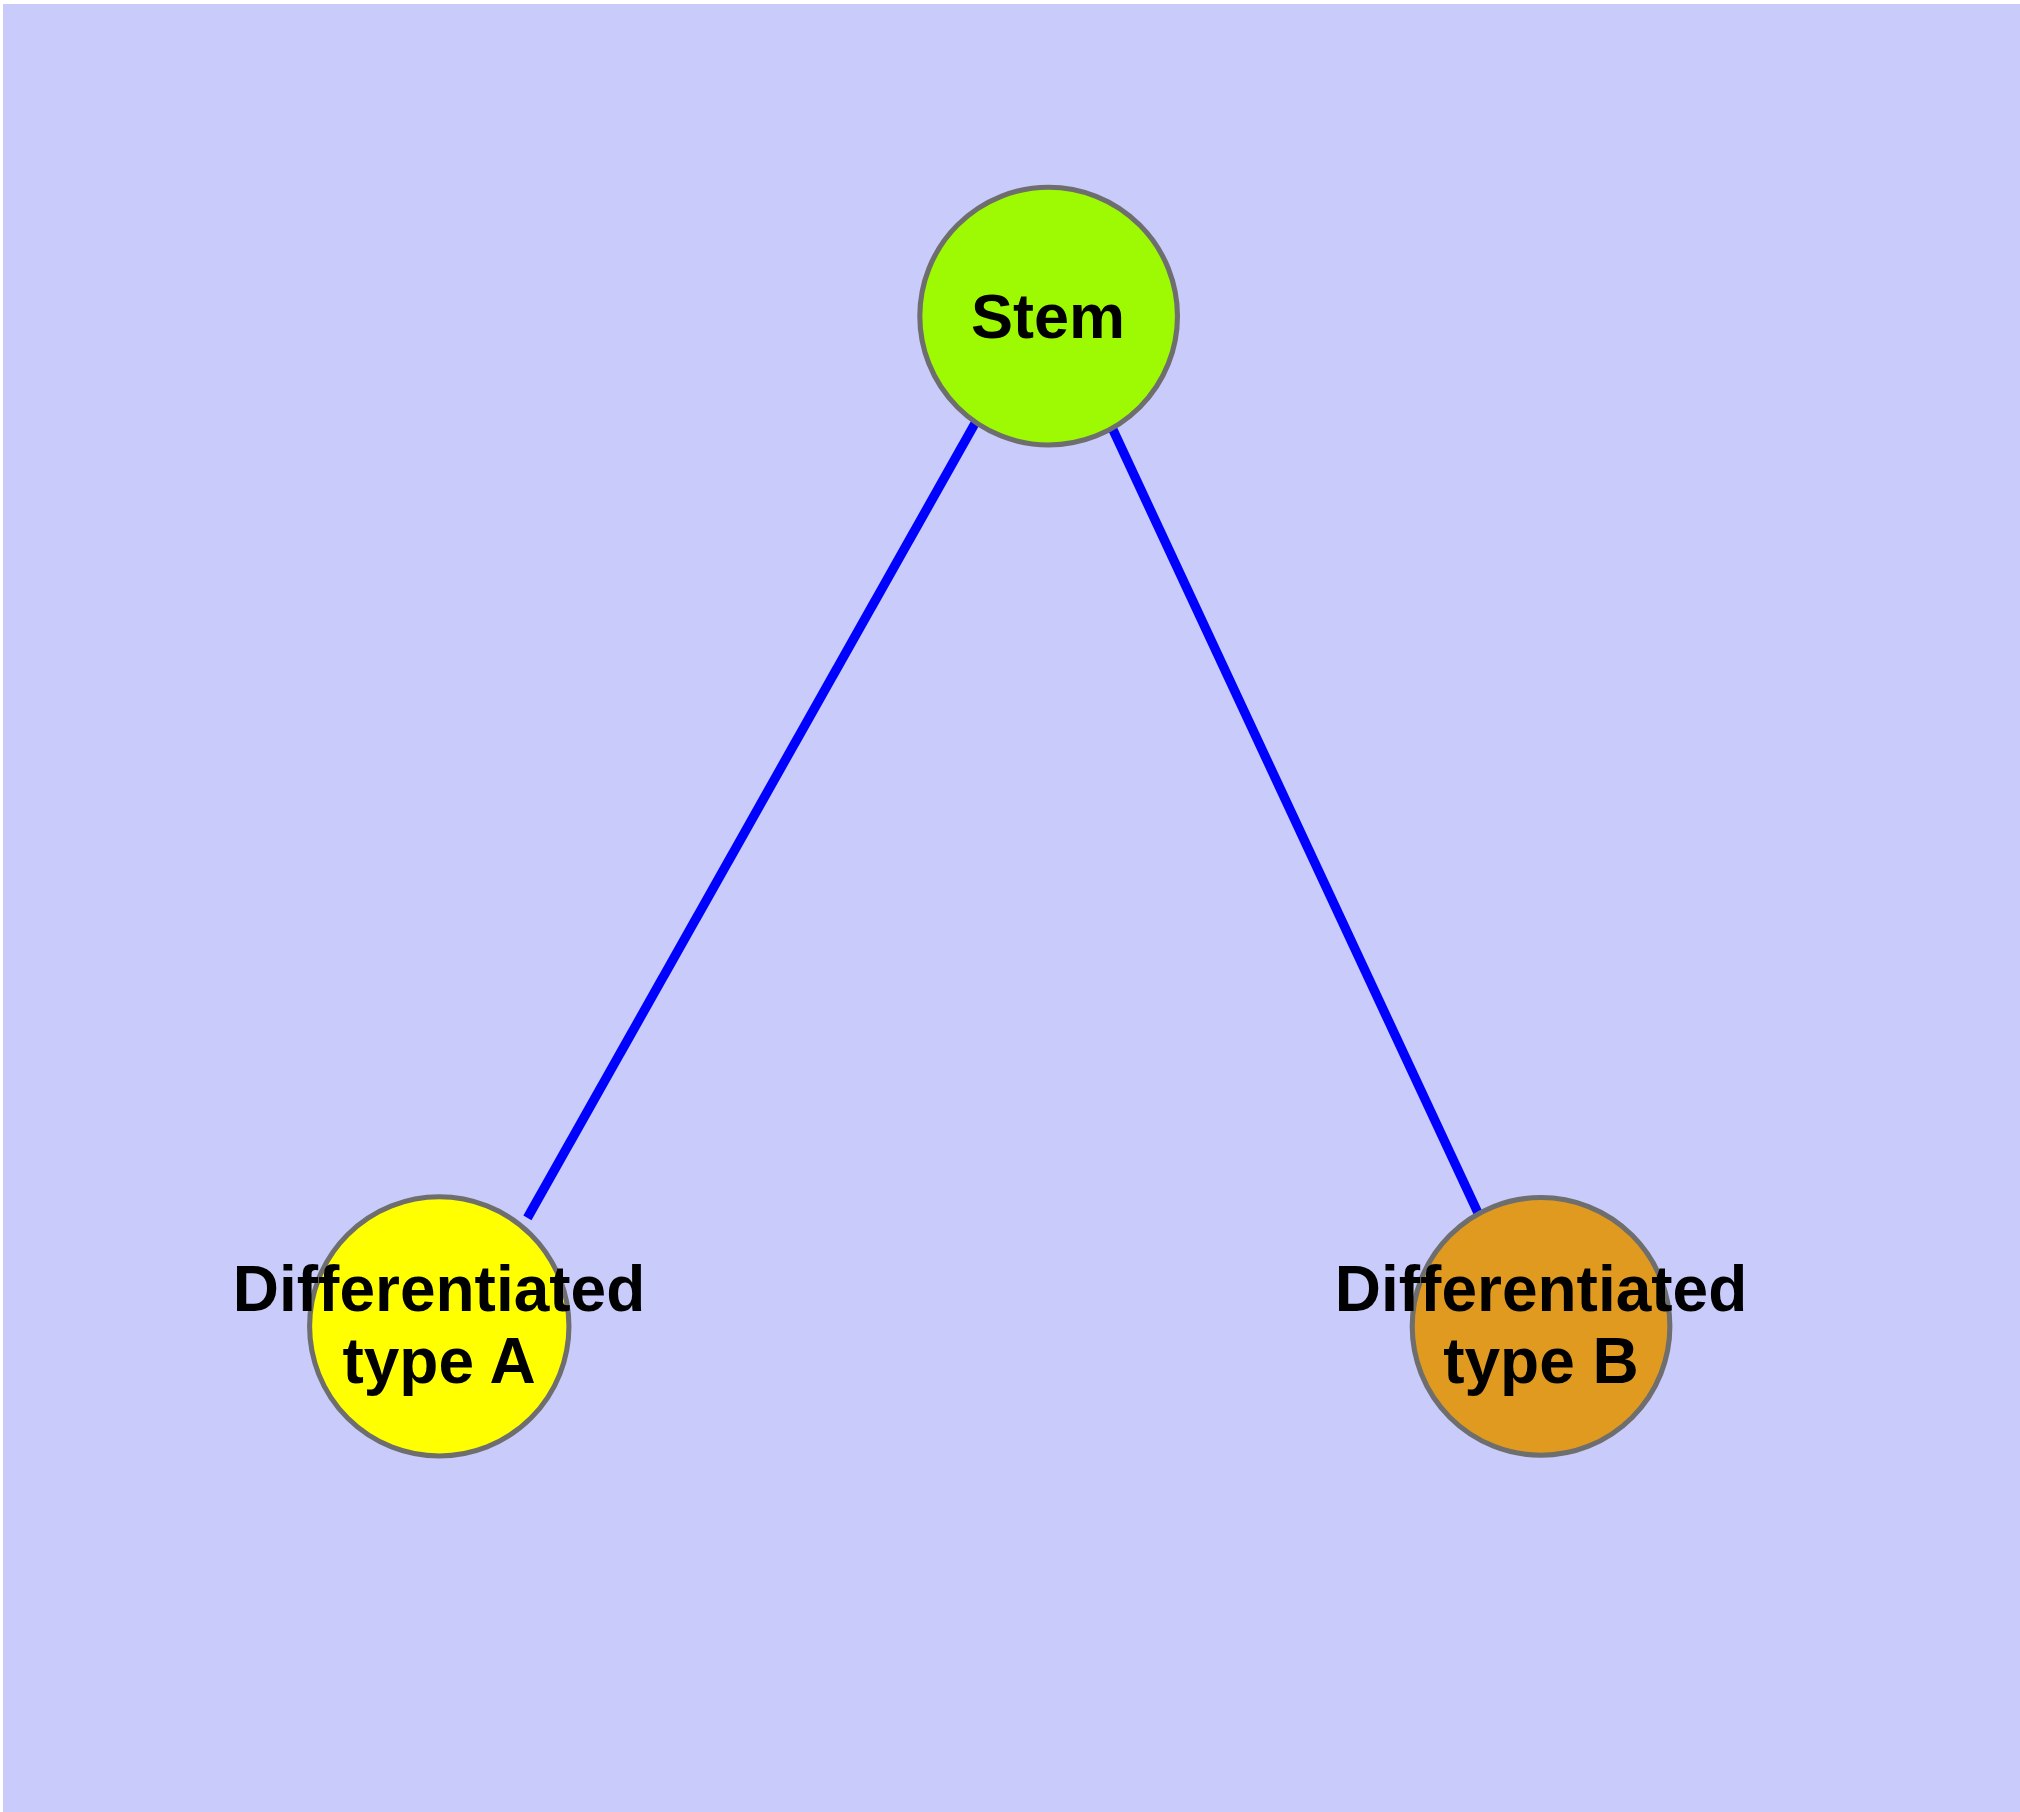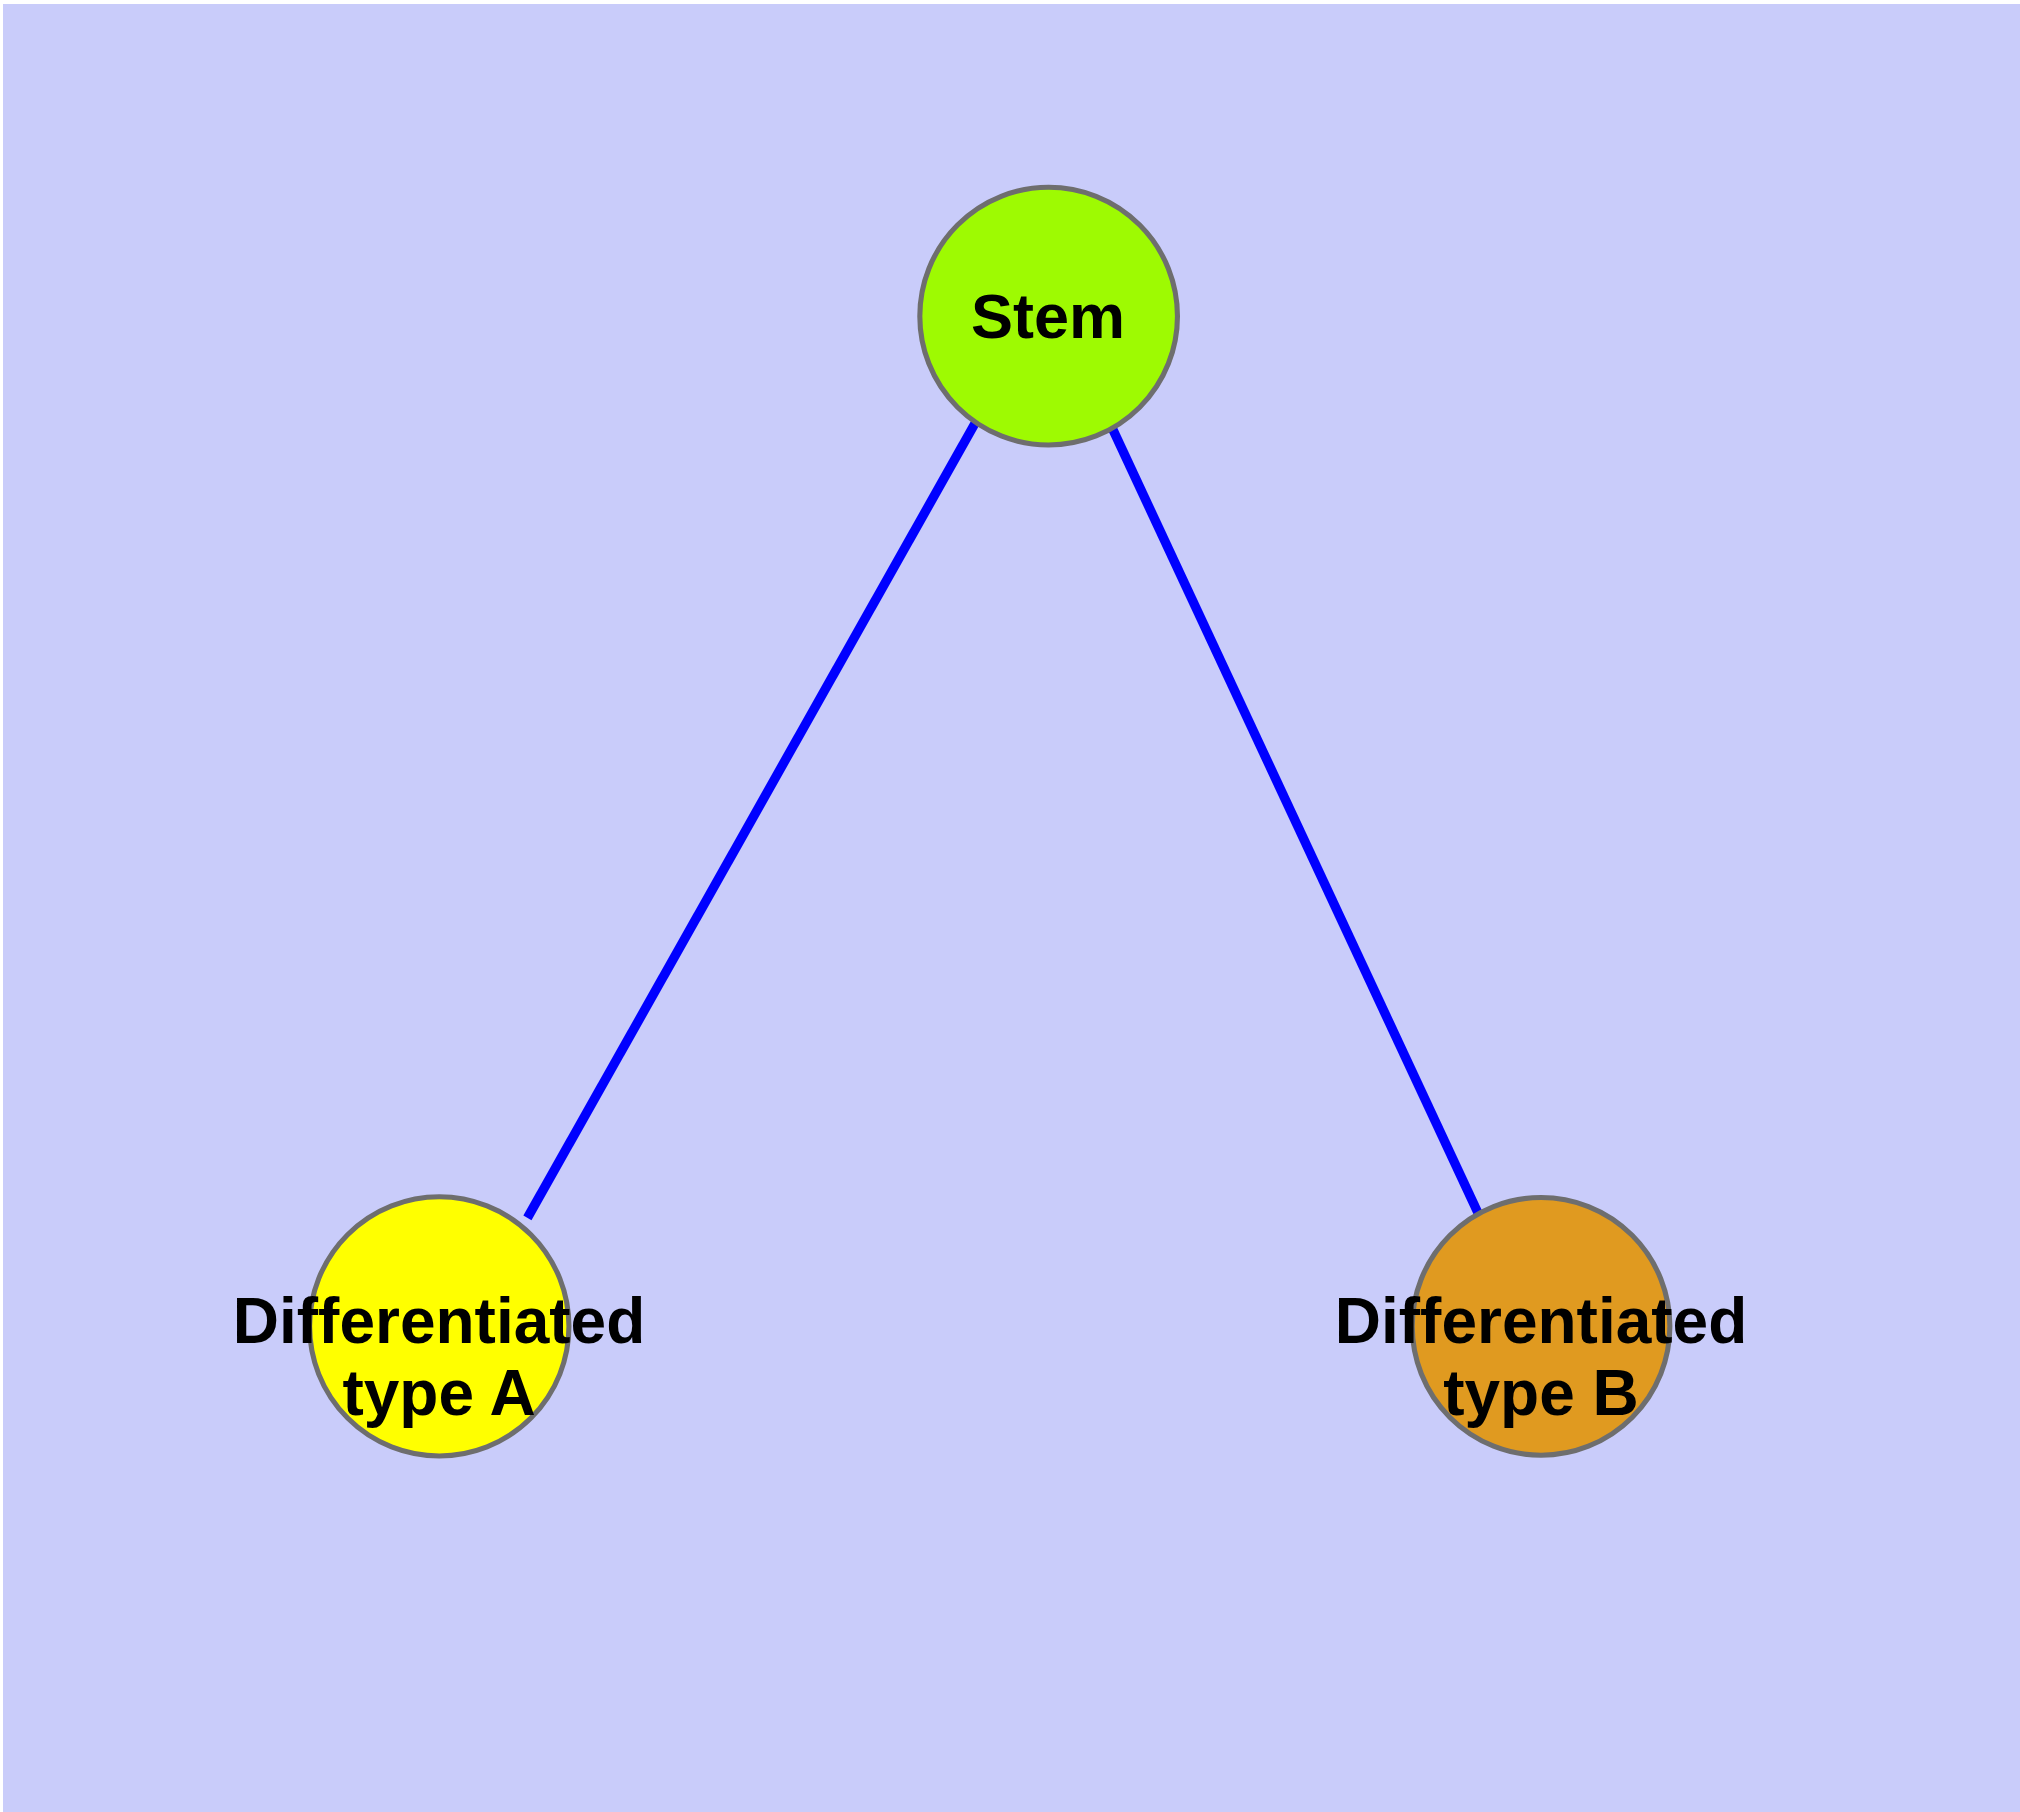--- a/index.html
+++ b/index.html
@@ -40,21 +40,21 @@
     text-align: center;
     color: #000000;
     font-family: "Liberation Sans", sans-serif;
     font-weight: bold;
     line-height: 1.12;
     white-space: pre;
     pointer-events: none;
     transform: translate(-50%, -50%);
   }
   .label-stem   { font-size: 63px; }
-  .label-diff   { font-size: 64px; margin-top: 32px; }
+  .label-diff   { font-size: 64px; }
 </style>
 </head>
 <body>
 
 <div id="canvas" style="background: rgb(255, 255, 255);">
 
   <div id="plot-bg" style="background: rgb(201, 204, 250);"></div>
 
   <svg id="graph-svg" viewBox="0 0 2384 2138">
     <g>

